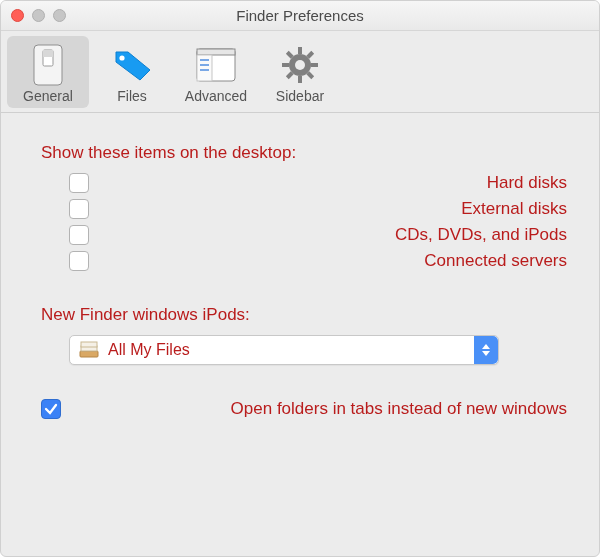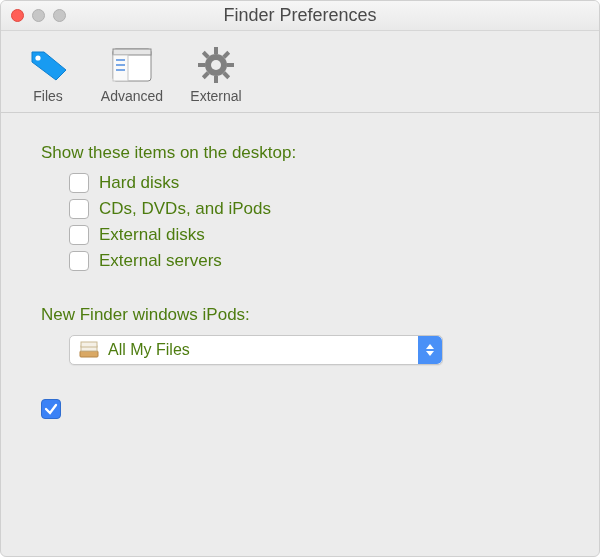--- a/index.html
+++ b/index.html
@@ -34,21 +34,21 @@
     gap: 8px;
   }
   .traffic .dot {
     width: 13px; height: 13px; border-radius: 50%;
   }
   .dot.red { background: #ff5f57; border: 0.5px solid #e14940; }
   .dot.yellow { background: #c6c6c6; border: 0.5px solid #b0b0b0; }
   .dot.green { background: #c6c6c6; border: 0.5px solid #b0b0b0; }
   .title {
     margin: 2px auto;
-    font-size: 18px;
+    font-size: 15px;
     color: #4a4a4a;
   }
   .toolbar {
     height: 82px;
     background: #ececec;
     border-bottom: 1px solid #cfcfcf;
     display: flex;
     align-items: flex-end;
     padding: 0 6px 4px 6px;
     gap: 2px;
@@ -67,30 +67,31 @@
   }
   .tab .icon-wrap {
     height: 46px;
     display: flex;
     align-items: center;
     justify-content: center;
   }
   .content {
     padding: 30px 32px 20px 40px;
     font-size: 17px;
-    color: #4d7c0f;
+    color: #b91c1c;
   }
   .section-title {
     margin-bottom: 10px;
   }
   .check-row {
     display: flex;
     align-items: center;
     gap: 10px;
     margin: 6px 0 6px 28px;
+    justify-content: space-between;
   }
   .check-row.noindent { margin-left: 0; }
   .checkbox {
     width: 20px; height: 20px;
     border: 1px solid #b3b3b3;
     border-radius: 4px;
     background: #fff;
     flex-shrink: 0;
     display: flex;
     align-items: center;
@@ -98,21 +99,21 @@
   }
   .checkbox.checked {
     background: #3b82f6;
     border-color: #2f6dd0;
   }
   .checkbox.checked svg { display: block; }
   .checkbox svg { display: none; }
   .gap { height: 28px; }
   .select {
     margin: 10px 0 0 28px;
-    width: 374px;
+    width: 430px;
     height: 30px;
     background: #fff;
     border: 1px solid #c8c8c8;
     border-radius: 5px;
     display: flex;
     align-items: center;
     padding: 0 0 0 8px;
     position: relative;
     box-shadow: 0 1px 1px rgba(0,0,0,0.05);
   }
@@ -149,20 +150,30 @@
   <div class="titlebar">
     <div class="traffic">
       <div class="dot red"></div>
       <div class="dot yellow"></div>
       <div class="dot green"></div>
     </div>
     <div class="title">Finder Preferences</div>
   </div>
 
   <div class="toolbar">
+    <div class="tab selected">
+      <div class="icon-wrap">
+        <svg width="30" height="42" viewBox="0 0 30 42">
+          <rect x="1" y="1" width="28" height="40" rx="4" fill="#f4f4f4" stroke="#8f8f8f"></rect>
+          <rect x="10" y="6" width="10" height="16" rx="1.5" fill="#fff" stroke="#999"></rect>
+          <rect x="10" y="6" width="10" height="7" fill="#d8d8d8"></rect>
+        </svg>
+      </div>
+      <div>General</div>
+    </div>
 
     <div class="tab">
       <div class="icon-wrap">
         <svg width="44" height="34" viewBox="0 0 44 34">
           <path d="M6 4 L18 4 L40 22 L30 32 L6 14 Z" fill="#189bf2" stroke="#0d7fd0" stroke-width="1"></path>
           <circle cx="12" cy="10" r="2.6" fill="#fff"></circle>
         </svg>
       </div>
       <div>Files</div>
     </div>
@@ -197,50 +208,50 @@
                 </g>
               <g transform="rotate(-45)">
                   <rect x="-2" y="-18" width="4" height="7"></rect>
                   <rect x="-2" y="11" width="4" height="7"></rect>
                 </g>
             </g>
           </g>
           <circle cx="20" cy="20" r="5" fill="#ececec"></circle>
         </svg>
       </div>
-      <div>External</div>
+      <div>Sidebar</div>
     </div>
   </div>
 
   <div class="content">
     <div class="section-title">Show these items on the desktop:</div>
 
     <div class="check-row">
       <div class="checkbox">
         
       </div>
       <span>Hard disks</span>
     </div>
     <div class="check-row">
       <div class="checkbox">
         
       </div>
+      <span>External disks</span>
+    </div>
+    <div class="check-row">
+      <div class="checkbox">
+        
+      </div>
       <span>CDs, DVDs, and iPods</span>
     </div>
     <div class="check-row">
       <div class="checkbox">
         
       </div>
-      <span>External disks</span>
-    </div>
-    <div class="check-row">
-      <div class="checkbox">
-        
-      </div>
-      <span>External servers</span>
+      <span>Connected servers</span>
     </div>
 
     <div class="gap"></div>
 
     <div class="section-title">New Finder windows iPods:</div>
     <div class="select">
       <div class="sel-icon">
         <svg width="22" height="18" viewBox="0 0 22 18">
           <rect x="2" y="10" width="18" height="6" rx="1" fill="#d9a864" stroke="#b58544"></rect>
           <rect x="3" y="5" width="16" height="5" fill="#f5f0e6" stroke="#c9b892"></rect>
@@ -255,16 +266,17 @@
     </div>
 
     <div class="gap"></div>
 
     <div class="check-row noindent">
       <div class="checkbox checked">
         <svg width="14" height="14" viewBox="0 0 14 14">
             <path d="M2 7 L6 11 L12 3" stroke="#fff" stroke-width="2.3" fill="none" stroke-linecap="round"></path>
           </svg>
       </div>
+      <span>Open folders in tabs instead of new windows</span>
     </div>
   </div>
 
 </div>
 
 </body></html>

